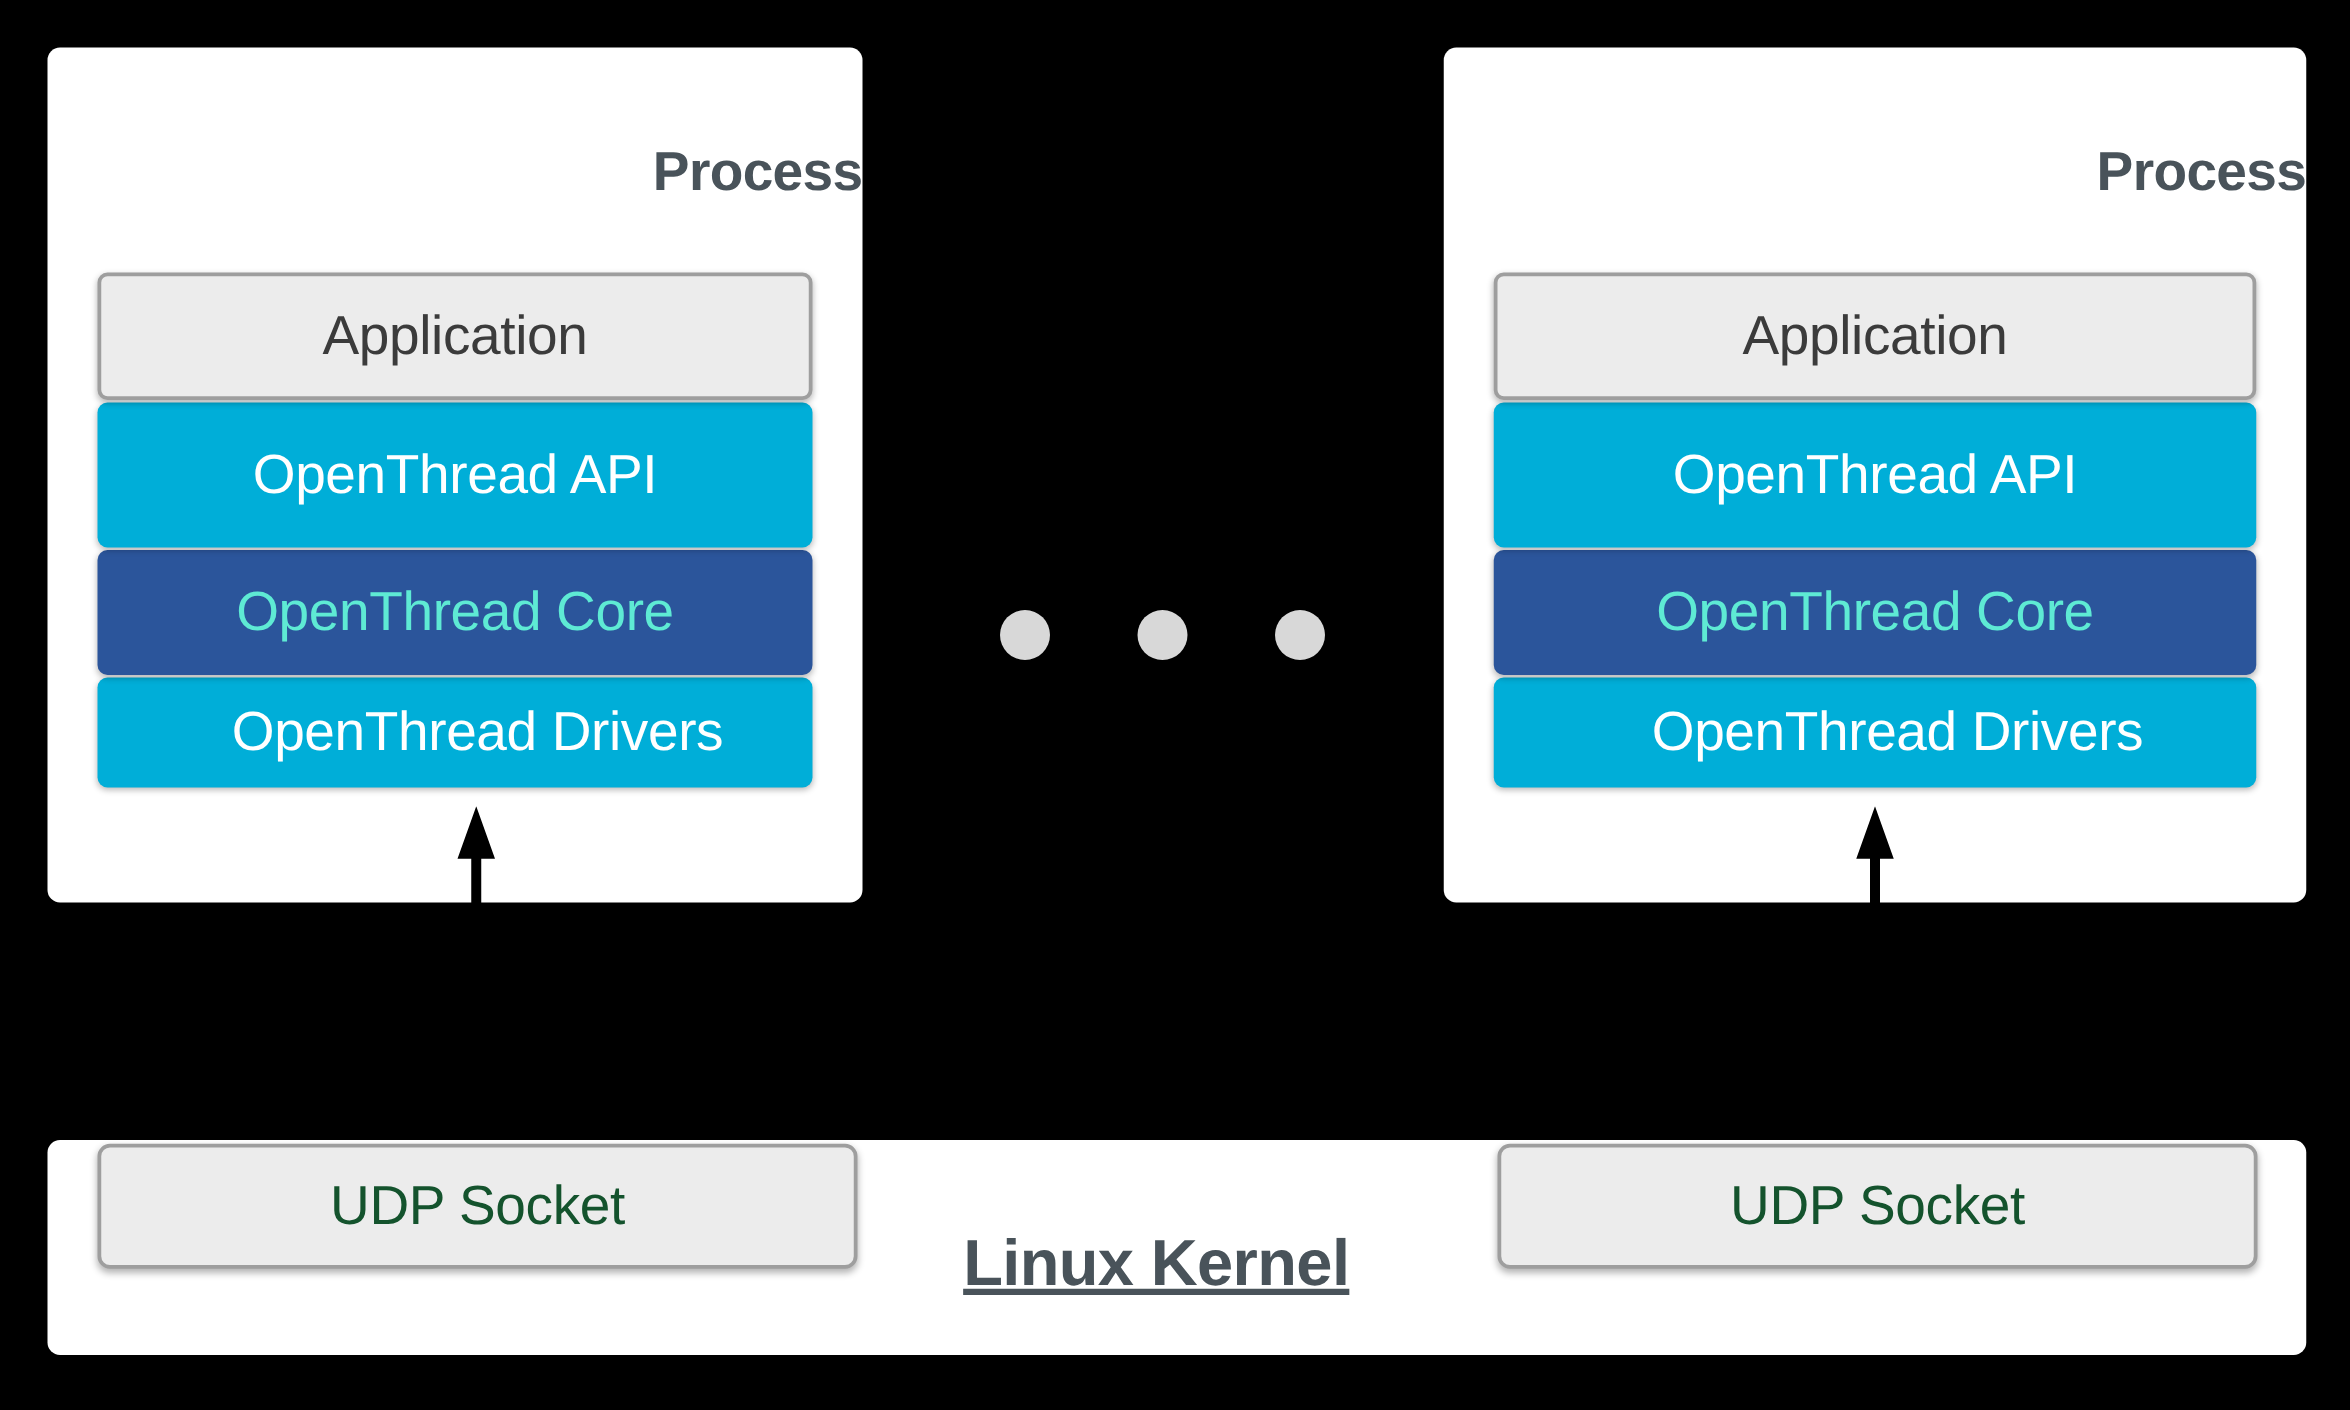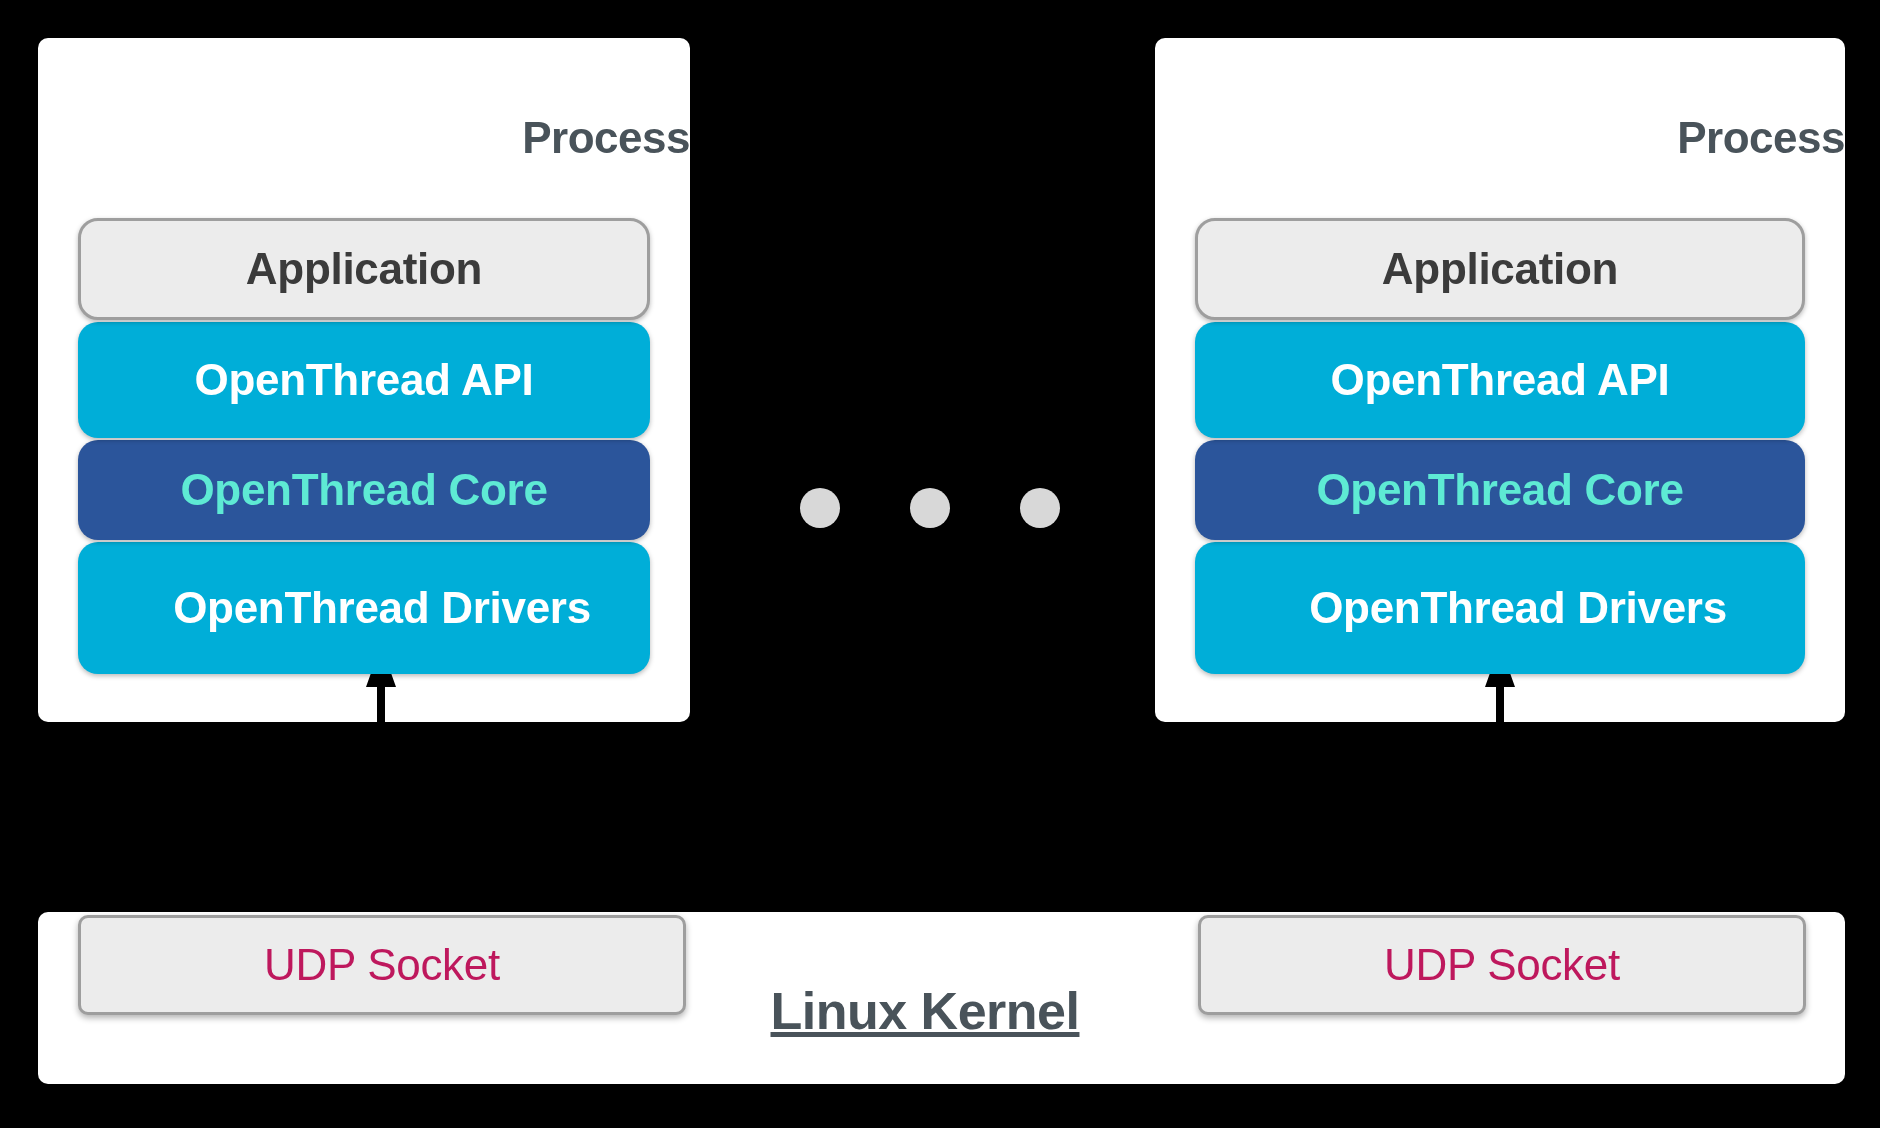--- a/index.html
+++ b/index.html
@@ -58,26 +58,25 @@
     right: 40px;
     top: 180px;
   }
 
   .layer {
     position: relative;
     box-sizing: border-box;
     display: flex;
     align-items: center;
     justify-content: center;
-    border-radius: 20px;
+    border-radius: 8px;
     font-size: 44px;
     line-height: 1;
     letter-spacing: -0.3px;
     box-shadow: 0 2px 5px rgba(0,0,0,0.28);
-    font-weight: bold;
   }
 
   .layer.app {
     height: 102px;
     background: #ececec;
     border: 3px solid #9e9e9e;
     color: #3b3b3b;
     z-index: 4;
   }
   .layer.api {
@@ -88,21 +87,21 @@
     z-index: 3;
   }
   .layer.core {
     height: 100px;
     background: #2B559B;
     color: #5eead4;
     margin-top: 2px;
     z-index: 2;
   }
   .layer.drivers {
-    height: 132px;
+    height: 88px;
     background: #00AED8;
     color: #ffffff;
     margin-top: 2px;
     z-index: 1;
     padding-left: 36px;
   }
 
   
   #dots {
     position: absolute;
@@ -137,21 +136,21 @@
     top: 915px;
     height: 100px;
     background: #ececec;
     border: 3px solid #9e9e9e;
     border-radius: 10px;
     display: flex;
     align-items: center;
     justify-content: center;
     font-size: 44px;
     line-height: 1;
-    color: #be185d;
+    color: #14532d;
     letter-spacing: -0.3px;
     box-shadow: 0 3px 6px rgba(0,0,0,0.30);
   }
   #udp-left  { left: 78px;   width: 608px; }
   #udp-right { left: 1198px; width: 608px; }
 
   
   #kernel-label {
     position: absolute;
     left: 690px;

